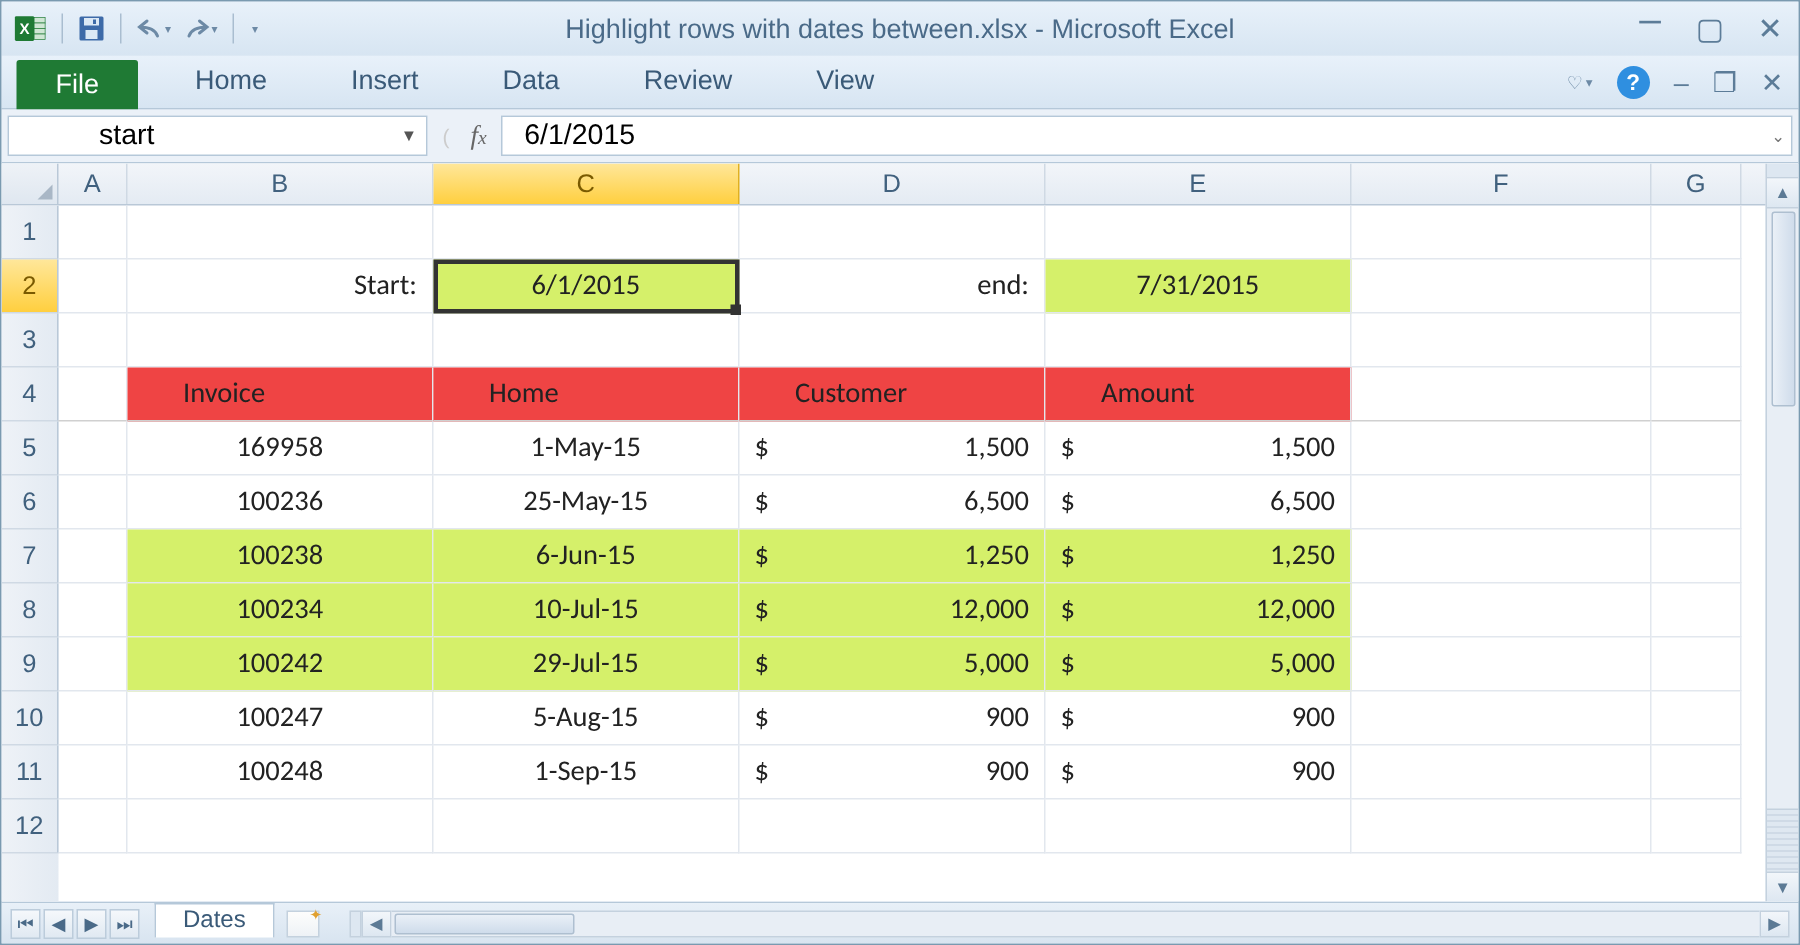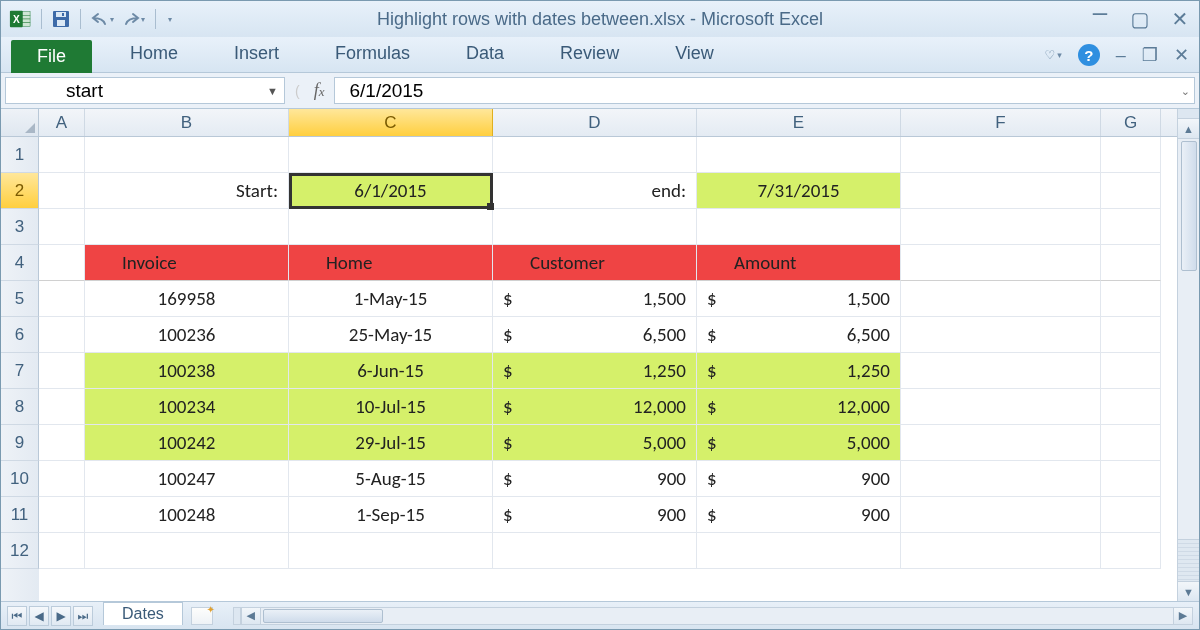--- a/index.html
+++ b/index.html
@@ -136,21 +136,20 @@
       <span style="font-size:26px;line-height:10px;">–</span>
       <span>▢</span>
       <span>✕</span>
     </div>
   </div>
 
   <div class="ribbon">
     <div class="file-tab">File</div>
     <div class="tab">Home</div>
     <div class="tab">Insert</div>
-    <div class="tab">Formulas</div>
     <div class="tab">Data</div>
     <div class="tab">Review</div>
     <div class="tab">View</div>
     <div class="ribbon-right">
       <span class="heart-dd">♡ <span style="font-size:9px;">▾</span></span>
       <span class="help-icon">?</span>
       <span class="glyph">–</span>
       <span class="glyph">❐</span>
       <span class="glyph">✕</span>
     </div>

